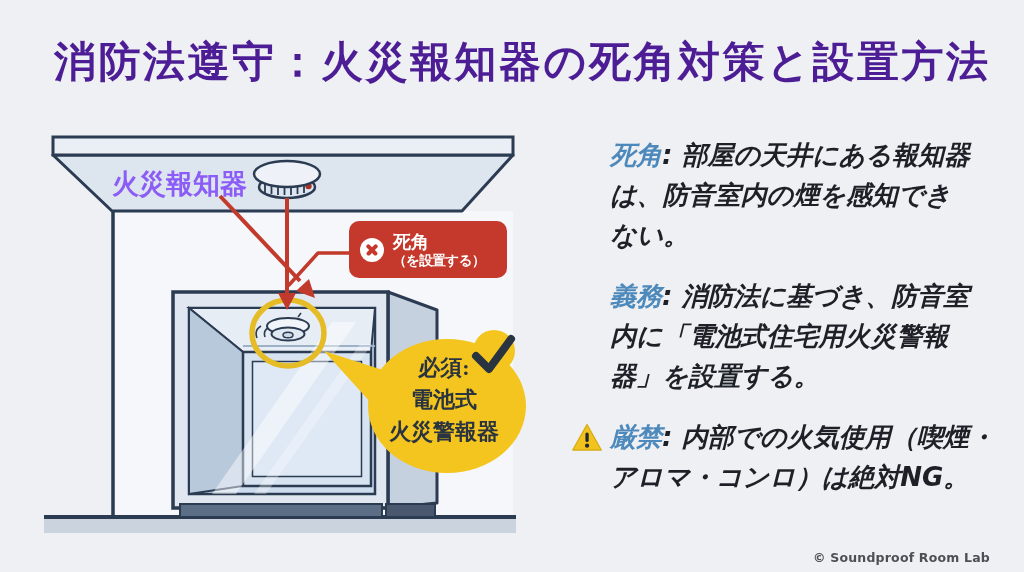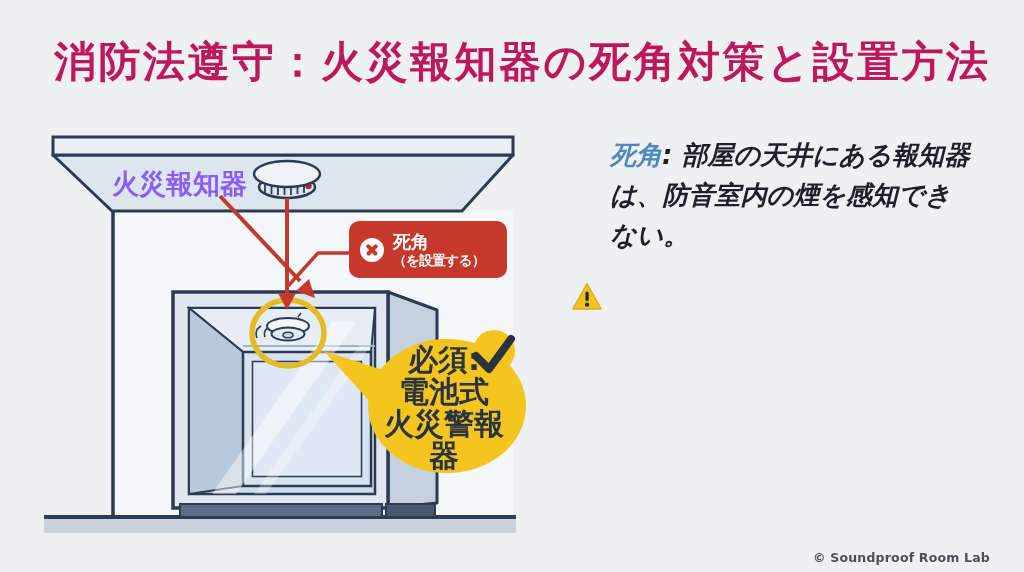--- a/index.html
+++ b/index.html
@@ -3,21 +3,21 @@
 <meta charset="utf-8">
 <style>
   html,body{margin:0;padding:0;background:#dfe1e5;}
   #stage{
     position:relative;width:1024px;height:572px;overflow:hidden;
     background:#eef0f3;
     font-family:"DejaVu Sans","Liberation Sans",sans-serif;
   }
   .abs{position:absolute;}
   .title{
-    left:54px;top:34px;font-size:42px;font-weight:700;color:#be185d;
+    left:54px;top:34px;font-size:42px;font-weight:700;color:#4c1d95;
     letter-spacing:2.5px;white-space:nowrap;
   }
   svg.illu{left:0;top:0;width:1024px;height:572px;}
   .ceiling-label{left:112px;top:166px;font-size:27px;font-weight:700;color:#8b5cf6;white-space:nowrap;}
   
   .badge{
     left:349px;top:221px;width:158px;height:57px;background:#c5392c;border-radius:10px;
     display:flex;align-items:center;gap:9px;padding-left:11px;box-sizing:border-box;color:#fff;
   }
   .x-circle{
@@ -26,22 +26,22 @@
   .x-circle::before,.x-circle::after{
     content:"";position:absolute;left:5px;top:10.3px;width:14px;height:3.6px;border-radius:2px;background:#c5392c;
   }
   .x-circle::before{transform:rotate(45deg);}
   .x-circle::after{transform:rotate(-45deg);}
   .badge-lines{display:flex;flex-direction:column;}
   .badge-title{font-size:18px;line-height:21px;font-weight:700;}
   .badge-sub{font-size:13.5px;line-height:16px;font-weight:700;letter-spacing:-0.5px;}
   
   .bubble-text{
-    left:374px;top:344px;width:140px;text-align:center;
-    font-size:30px;line-height:32px;font-weight:700;color:#2a3340;white-space:pre-line;
+    left:374px;top:352px;width:140px;text-align:center;
+    font-size:22px;line-height:32px;font-weight:700;color:#2a3340;white-space:pre-line;font-family:Liberation Serif, serif;
   }
   
   .notes{left:570px;top:135px;width:440px;font-style:italic;}
   .note{display:flex;margin-bottom:21px;}
   .note-marker{flex:none;width:40px;}
   .dot{width:20px;height:20px;border-radius:50%;background:#4e89bb;margin:10px 0 0 8px;}
   .warn-wrap{margin:6px 0 0 1px;line-height:0;}
   .note-text{font-size:26px;line-height:40px;font-weight:700;color:#1d2127;}
   .kw{color:#4e89bb;}
   .rest{white-space:pre;}
@@ -127,26 +127,34 @@
 火災警報器</div>
 
   <div class="abs notes">
     <div class="note">
       <span class="note-marker"><span class="dot"></span></span>
       <span class="note-text"><span class="kw">死角</span><span class="rest">: 部屋の天井にある報知器
 は、防音室内の煙を感知でき
 ない。</span></span>
     </div>
     <div class="note">
+      <span class="note-marker"><span class="dot"></span></span>
+      <span class="note-text"><span class="kw">義務</span><span class="rest">: 消防法に基づき、防音室
+内に「電池式住宅用火災警報
+器」を設置する。</span></span>
+    </div>
+    <div class="note">
       <span class="note-marker">
         <span class="warn-wrap" style="display:inline-block">
           <svg width="32" height="29" viewBox="0 0 24 22">
             <path d="M12 1.2 L22.8 20.5 H1.2 Z" fill="#f2c31e" stroke="#d9ad14" stroke-width="1" stroke-linejoin="round"></path>
             <rect x="10.8" y="7.2" width="2.5" height="7.2" rx="1.2" fill="#23282e"></rect>
             <circle cx="12.05" cy="17.2" r="1.6" fill="#23282e"></circle>
           </svg>
         </span>
       </span>
+      <span class="note-text"><span class="kw">厳禁</span><span class="rest">: 内部での火気使用（喫煙・
+アロマ・コンロ）は絶対NG。</span></span>
     </div>
   </div>
 
   <div class="abs credit">© Soundproof Room Lab</div>
 </div>
 
 </body></html>

